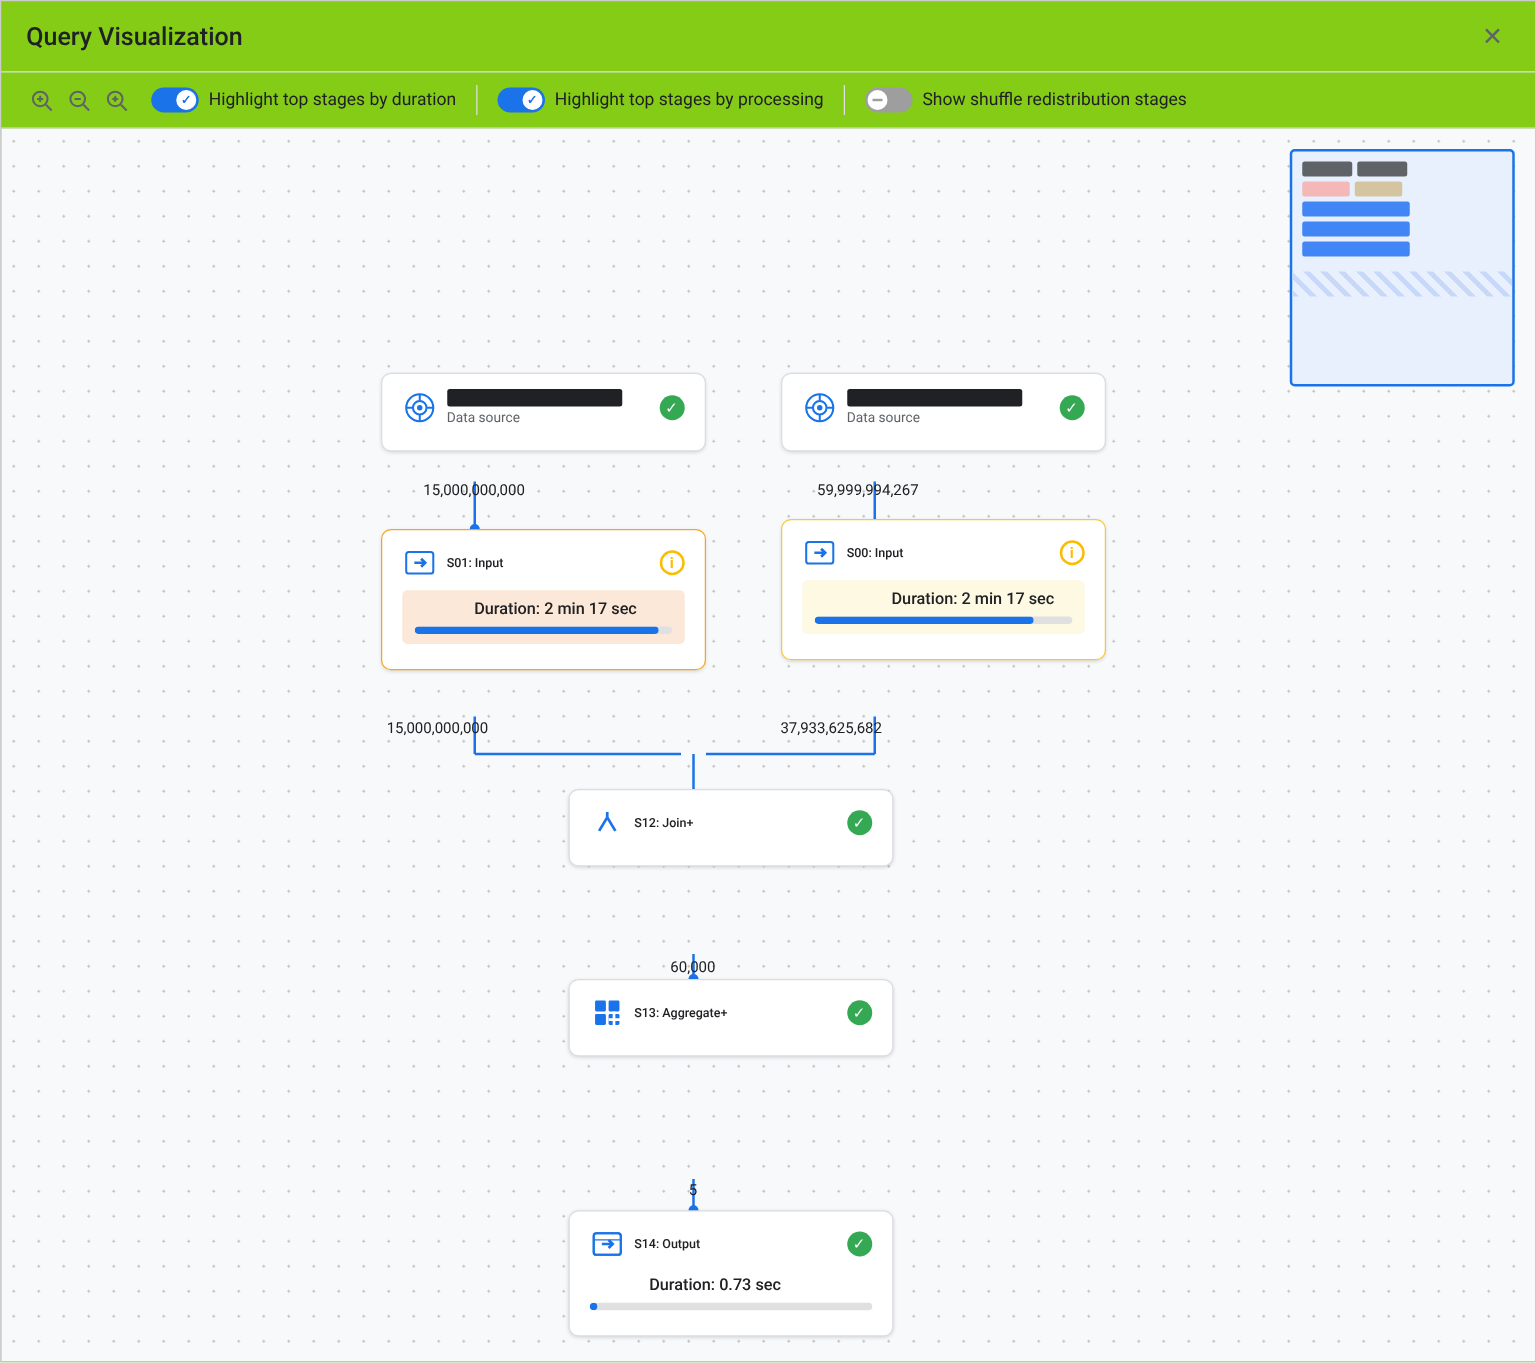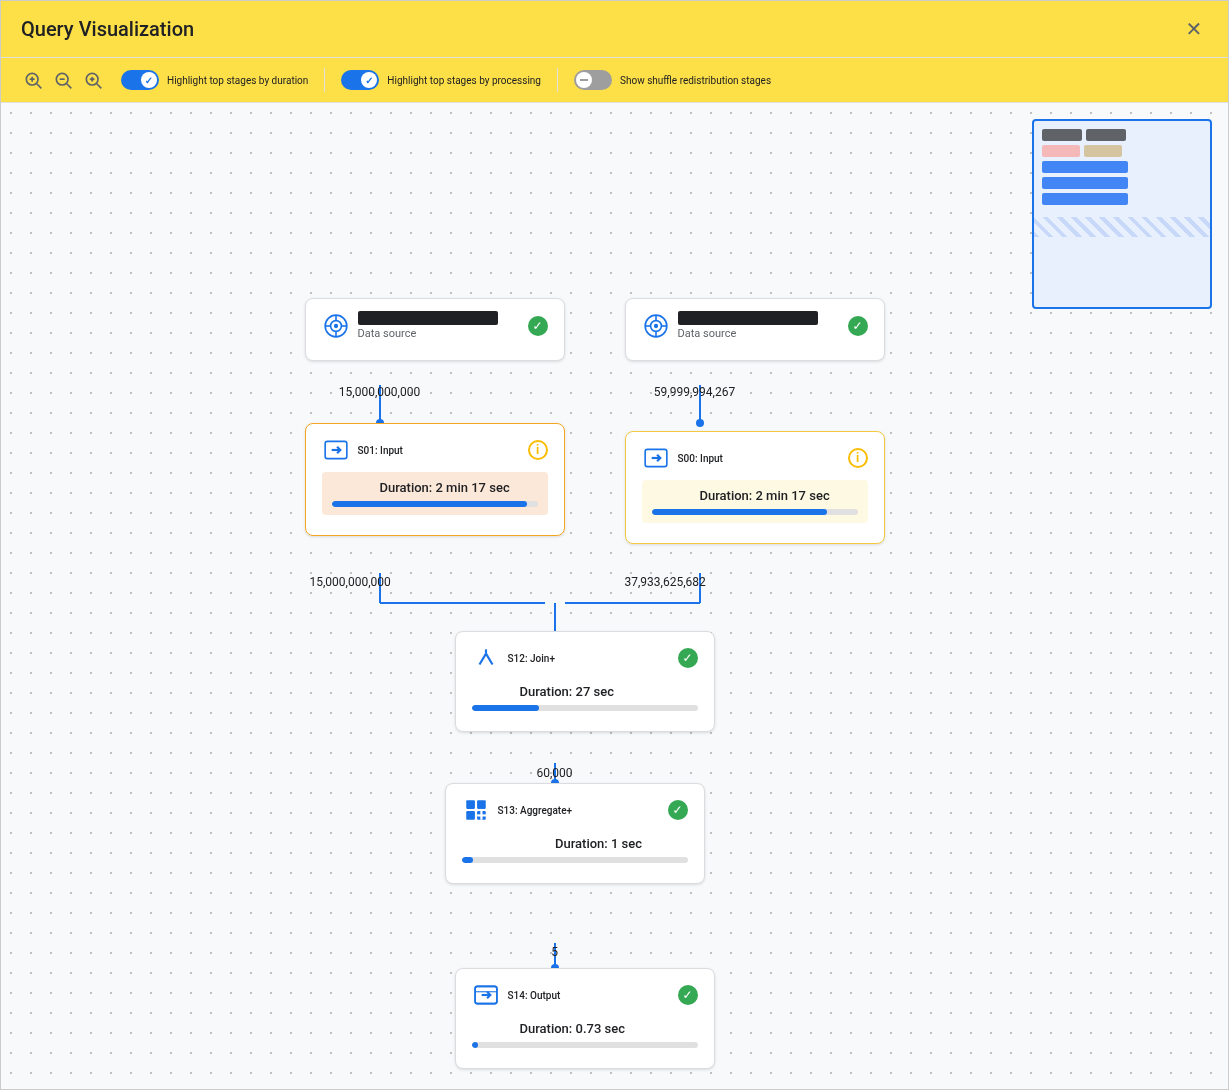--- a/index.html
+++ b/index.html
@@ -1,21 +1,21 @@
 <!DOCTYPE html>
 <html><head>
   <meta charset="utf-8">
   <style>
     * { box-sizing: border-box; margin: 0; padding: 0; }
     body { font-family: 'Roboto', Arial, sans-serif; background: #fff; width: 1229px; height: 1090px; overflow: hidden; }
 
     .dialog {
       width: 1229px;
       height: 1090px;
-      background: #fde047;
+      background: #84cc16;
       border: 1px solid #ccc;
       display: flex;
       flex-direction: column;
     }
 
     .dialog-header {
       display: flex;
       align-items: center;
       justify-content: space-between;
       padding: 14px 20px;
@@ -103,21 +103,21 @@
       right: auto;
     }
 
     .toggle-check {
       color: #1a73e8;
       font-size: 10px;
       font-weight: bold;
     }
 
     .toggle-label {
-      font-size: 10px;
+      font-size: 14px;
       color: #202124;
     }
 
     .separator {
       width: 1px;
       height: 24px;
       background: #e0e0e0;
     }
 
     .main-content {
@@ -486,21 +486,21 @@
           <div class="duration-box orange">
             <div class="duration-text">Duration: 2 min 17 sec</div>
             <div class="progress-bar-container">
               <div class="progress-bar-fill" style="width:95%;"></div>
             </div>
           </div>
         </div>
 
         <div style="position:absolute; left:145px; top:452px; font-size:12px; color:#202124;">15,000,000,000</div>
 
-        <div class="node" style="left:460px; top:308px; width:260px; border: 1.5px solid #f5c842;">
+        <div class="node" style="left:460px; top:292px; width:260px; border: 1.5px solid #f5c842; text-align: center;">
           <div class="node-header">
             <div class="node-title-group">
               <div class="node-icon">
                 <svg width="26" height="26" viewBox="0 0 24 24" fill="none">
                   <rect x="2" y="4" width="20" height="16" rx="2" stroke="#1a73e8" stroke-width="1.5" fill="none"></rect>
                   <polyline points="8,12 16,12" stroke="#1a73e8" stroke-width="2"></polyline>
                   <polyline points="13,9 16,12 13,15" stroke="#1a73e8" stroke-width="2" fill="none"></polyline>
                 </svg>
               </div>
               <span class="node-title">S00: Input</span>
@@ -524,53 +524,41 @@
                 <svg width="26" height="26" viewBox="0 0 24 24" fill="none" stroke="#1a73e8" stroke-width="2">
                   <line x1="6" y1="18" x2="12" y2="8"></line>
                   <line x1="18" y1="18" x2="12" y2="8"></line>
                   <line x1="12" y1="8" x2="12" y2="4"></line>
                 </svg>
               </div>
               <span class="node-title">S12: Join+</span>
             </div>
             <div class="status-icon">✓</div>
           </div>
-          <div style="padding: 4px 0 8px 0;">
-            <div class="duration-text">Duration: 27 sec</div>
-            <div class="progress-bar-container" style="margin-top:6px;">
-              <div class="progress-bar-fill" style="width:30%;"></div>
-            </div>
-          </div>
         </div>
 
         <div style="position:absolute; left:390px; top:643px; font-size:12px; color:#202124; transform:translateX(-50%);">60,000</div>
 
-        <div class="node" style="left:280px; top:660px; width:260px;text-align:center;">
+        <div class="node" style="left:290px; top:660px; width:260px;">
           <div class="node-header">
             <div class="node-title-group">
               <div class="node-icon">
                 <svg width="26" height="26" viewBox="0 0 24 24" fill="none">
                   <rect x="3" y="3" width="8" height="8" rx="1" fill="#1a73e8"></rect>
                   <rect x="13" y="3" width="8" height="8" rx="1" fill="#1a73e8"></rect>
                   <rect x="3" y="13" width="8" height="8" rx="1" fill="#1a73e8"></rect>
                   <rect x="13" y="13" width="8" height="8" rx="1" fill="#1a73e8"></rect>
                   <line x1="17" y1="11" x2="17" y2="21" stroke="white" stroke-width="2"></line>
                   <line x1="13" y1="17" x2="23" y2="17" stroke="white" stroke-width="2"></line>
                 </svg>
               </div>
               <span class="node-title">S13: Aggregate+</span>
             </div>
             <div class="status-icon">✓</div>
           </div>
-          <div style="padding: 4px 0 8px 0;">
-            <div class="duration-text">Duration: 1 sec</div>
-            <div class="progress-bar-container" style="margin-top:6px;">
-              <div class="progress-bar-fill" style="width:5%;"></div>
-            </div>
-          </div>
         </div>
 
         <div style="position:absolute; left:390px; top:822px; font-size:12px; color:#202124; transform:translateX(-50%);">5</div>
 
         <div class="node" style="left:290px; top:845px; width:260px;">
           <div class="node-header">
             <div class="node-title-group">
               <div class="node-icon">
                 <svg width="26" height="26" viewBox="0 0 24 24" fill="none">
                   <rect x="2" y="4" width="20" height="16" rx="2" stroke="#1a73e8" stroke-width="1.5" fill="none"></rect>

